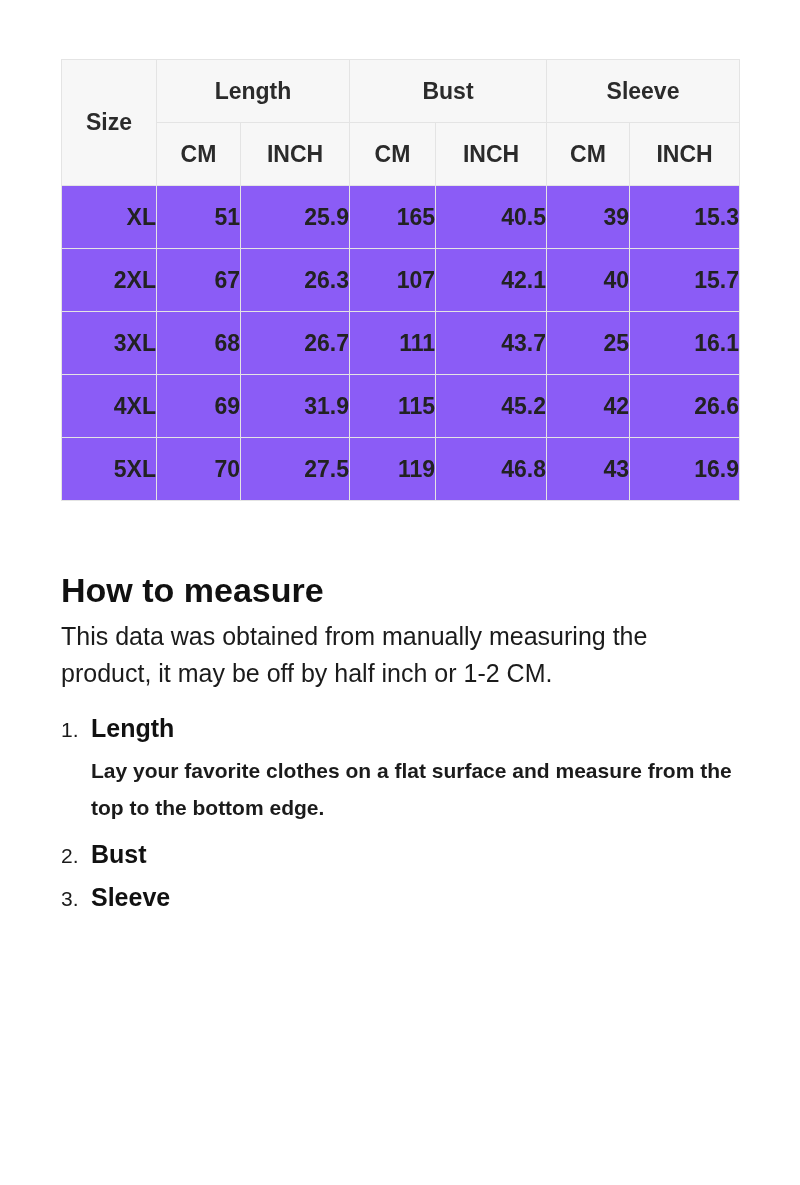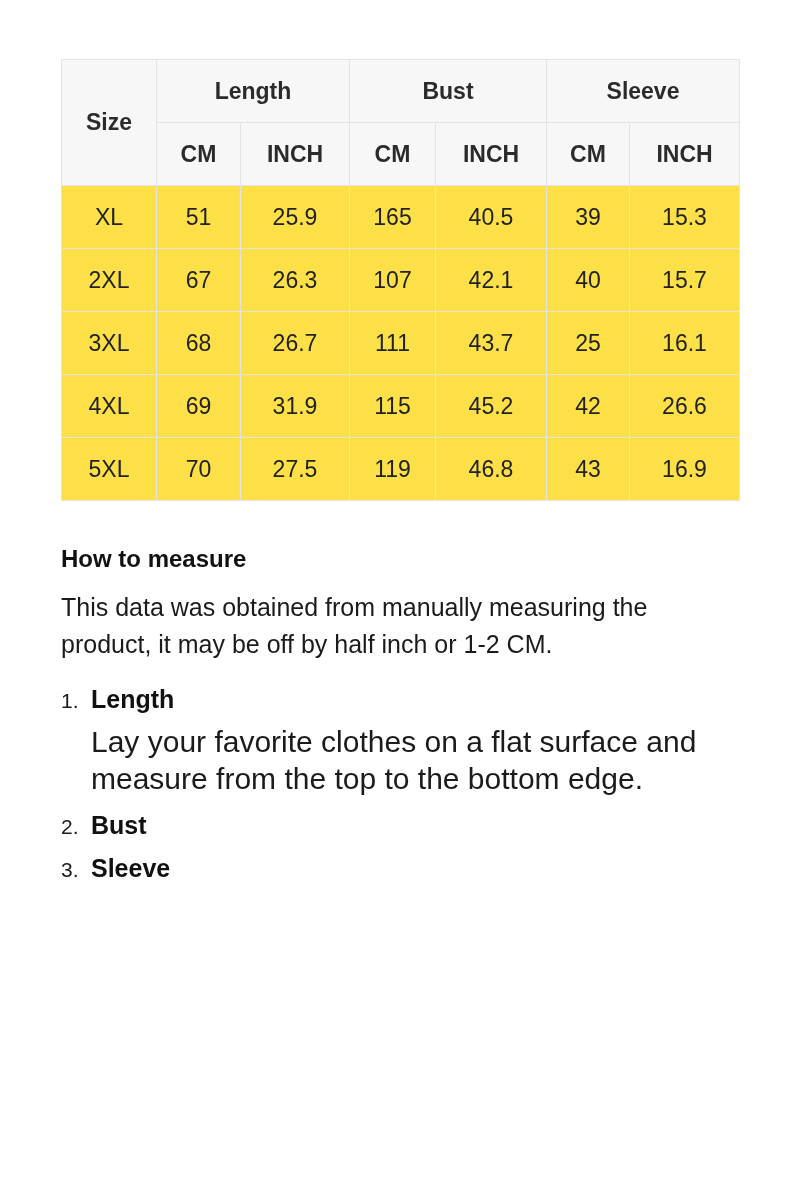--- a/index.html
+++ b/index.html
@@ -31,35 +31,36 @@
     vertical-align: middle;
     height: 63px;
     font-size: 23px;
   }
   .size-table thead th {
     background: #f7f7f7;
     font-weight: bold;
     color: #2b2b2b;
   }
   .size-table tbody td {
-    background: #fde047;
-    font-weight: normal;
+    background: #8b5cf6;
+    font-weight: bold;
     color: #222222;
+    text-align: right;
   }
 
   
   .htm-title {
-    margin-top: 44px;
-    font-size: 24px;
+    margin-top: 70px;
+    font-size: 34px;
     font-weight: bold;
     color: #111111;
     letter-spacing: 0;
   }
   .htm-intro {
-    margin-top: 16px;
+    margin-top: 8px;
     width: 682px;
     font-size: 25px;
     line-height: 37px;
     color: #1b1b1b;
   }
   .steps {
     margin-top: 22px;
   }
   .step-head {
     display: flex;
@@ -73,23 +74,24 @@
     flex: 0 0 30px;
   }
   .step-term {
     font-size: 25px;
     font-weight: bold;
     color: #111111;
   }
   .step-desc {
     margin: 9px 0 0 30px;
     width: 656px;
-    font-size: 30px;
+    font-size: 21px;
     line-height: 37px;
     color: #1b1b1b;
+    font-weight: bold;
   }
 </style>
 </head>
 <body>
 
 <div class="page">
 
   <table class="size-table">
     <colgroup>
       <col style="width:95px">

